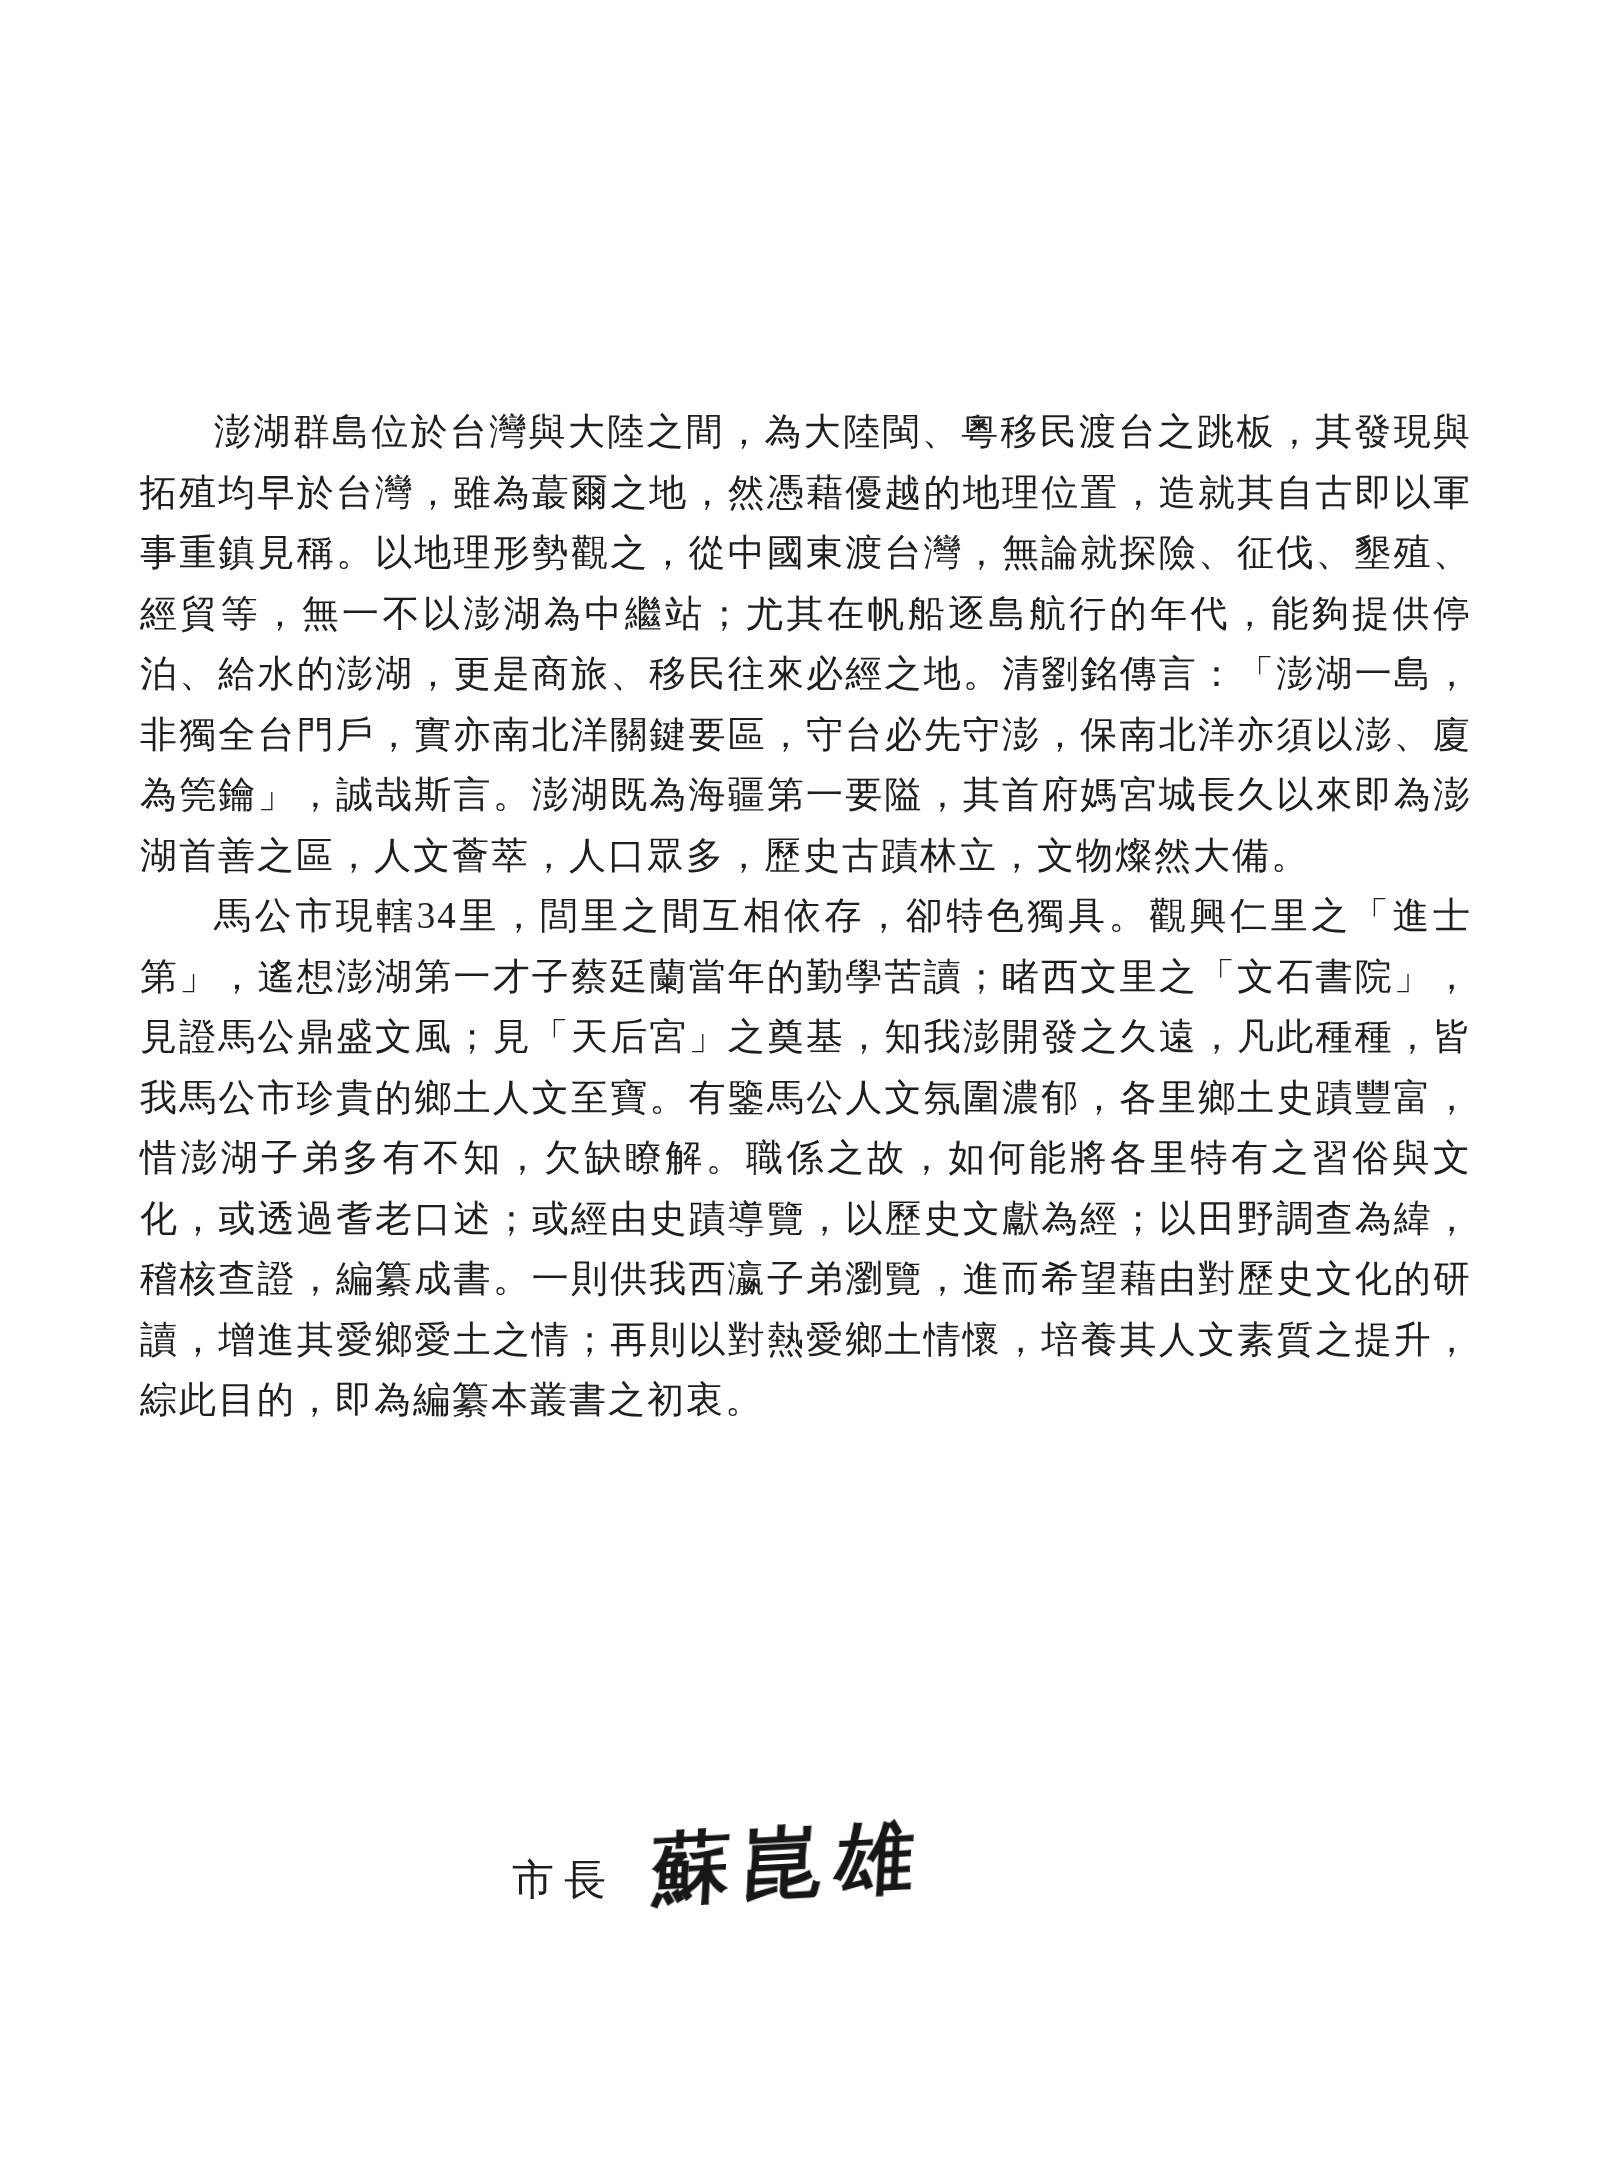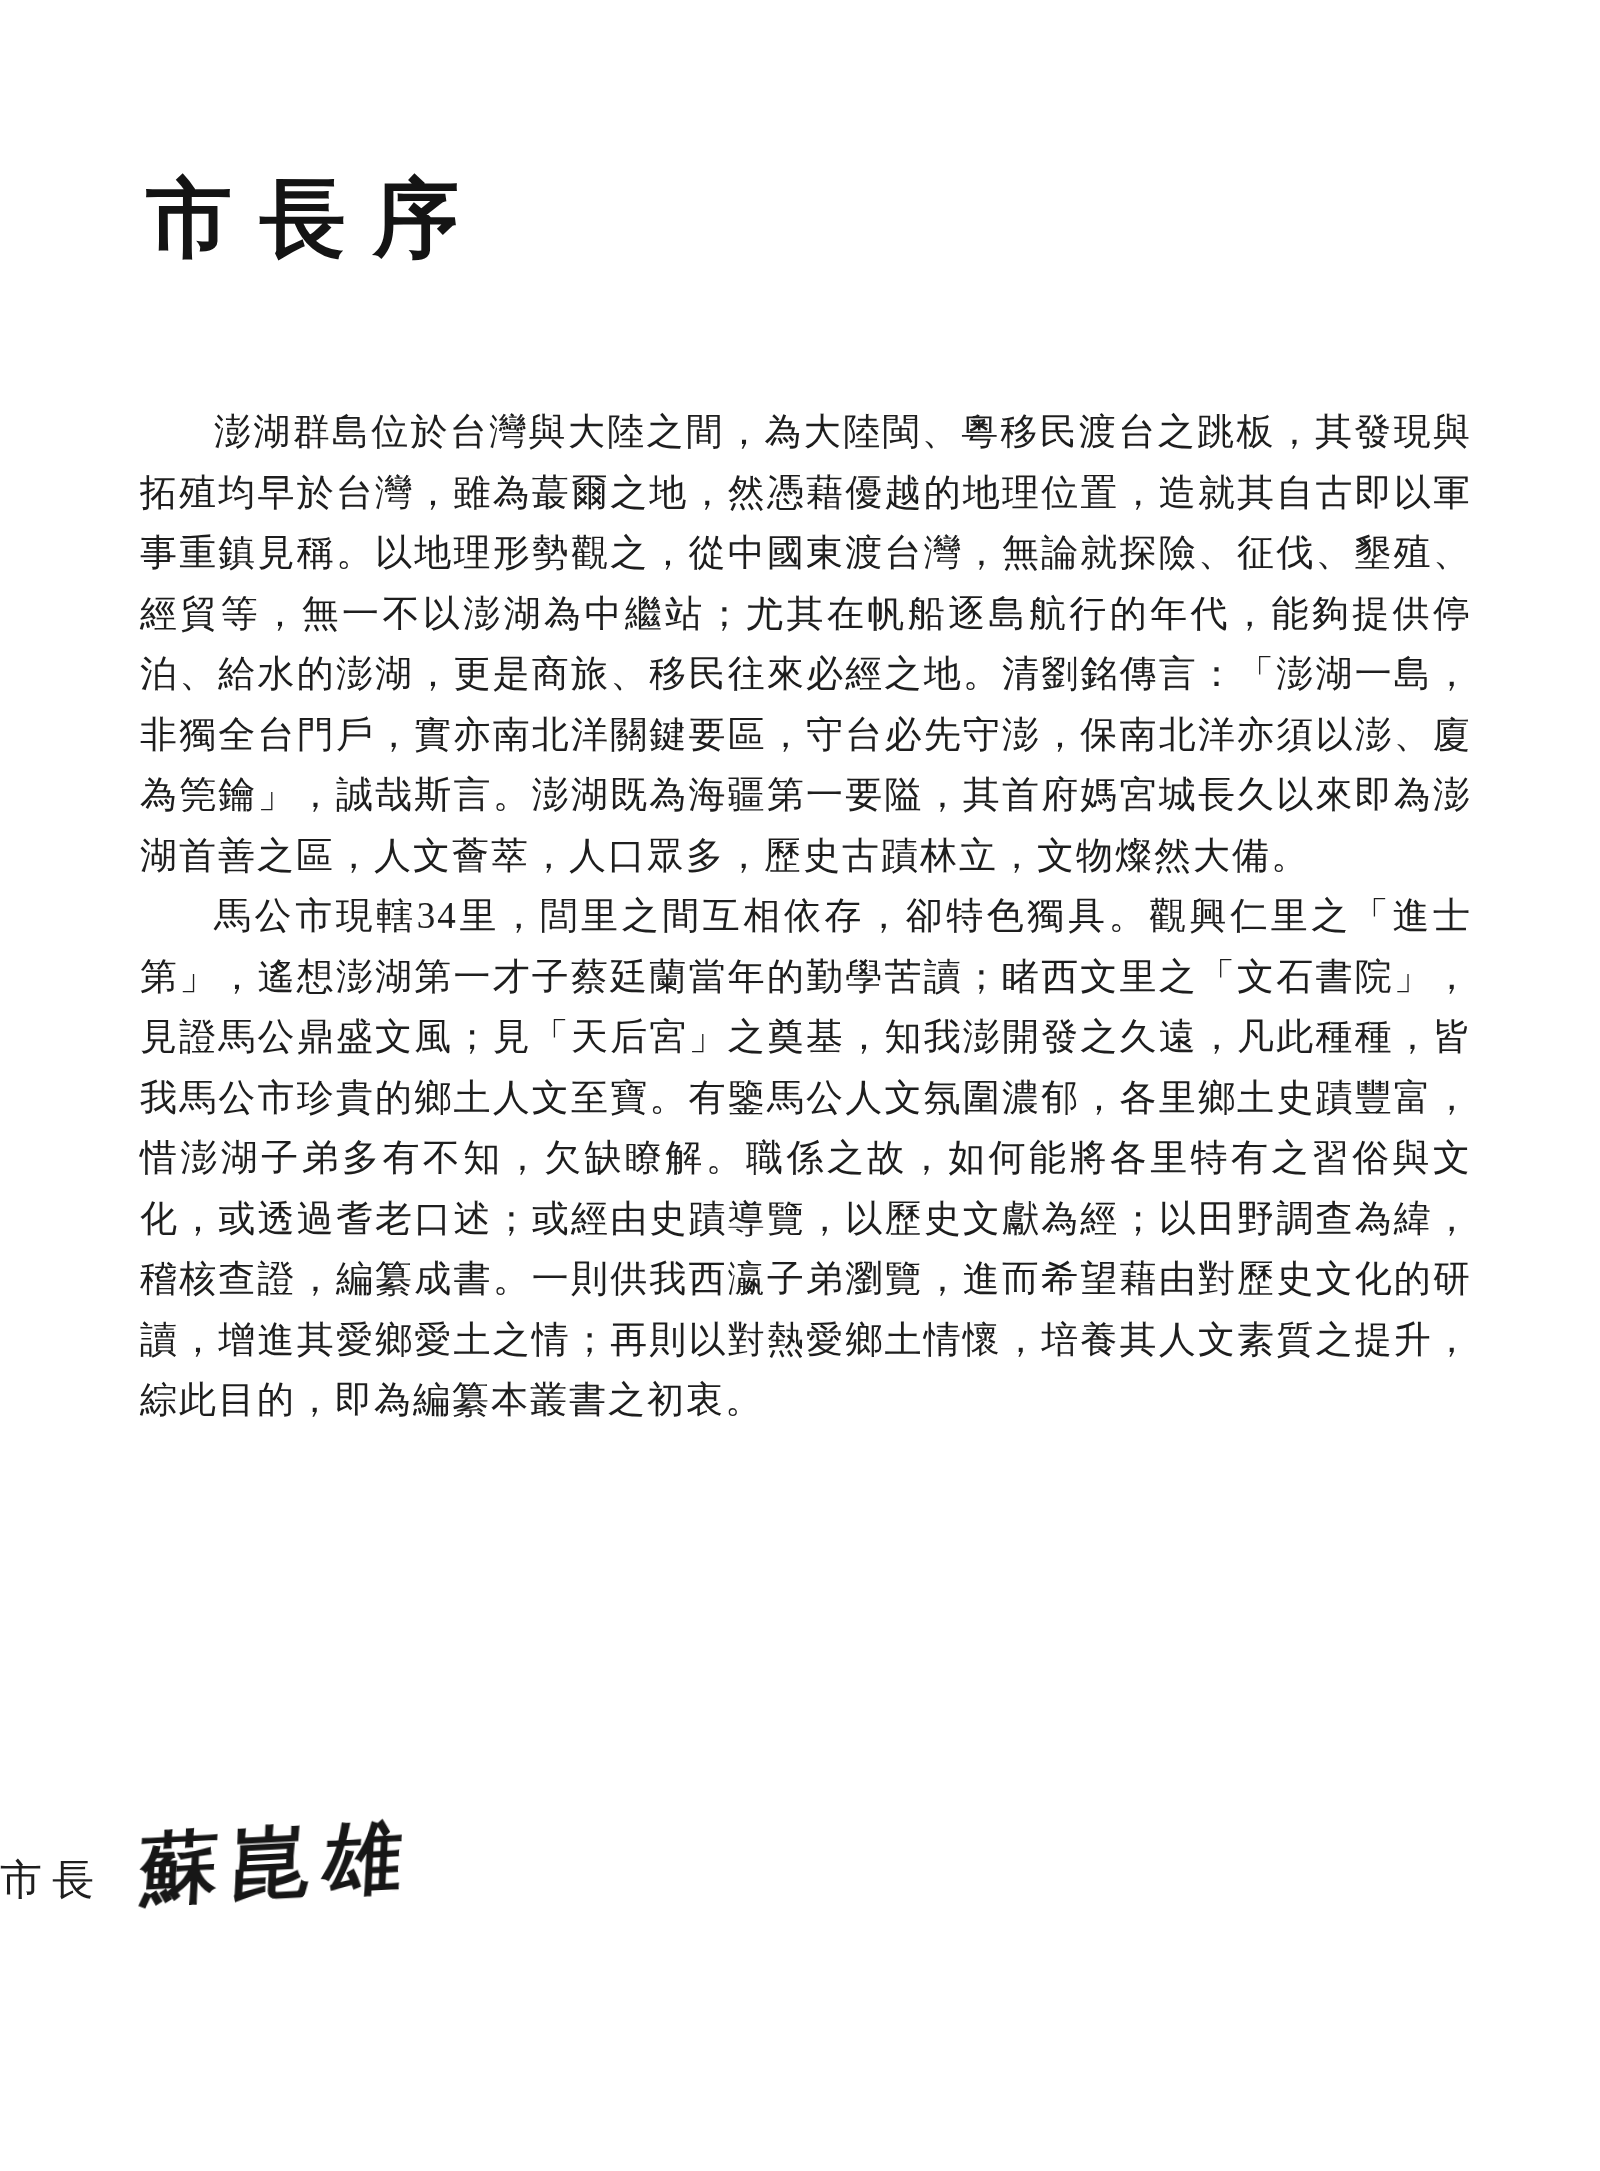--- a/index.html
+++ b/index.html
@@ -44,21 +44,21 @@
     text-justify: inter-ideograph;
     text-indent: 2em;
     color: #1e1e1e;
   }
   .signature-row {
     position: absolute;
     top: 1832px;
     left: 0;
     width: 1440px;
     display: flex;
-    justify-content: flex-start;
+    justify-content: center;
     align-items: center;
     gap: 36px;
   }
   .signature-label {
     font-size: 42px;
     letter-spacing: 10px;
     color: #1e1e1e;
     line-height: 1;
     padding-top: 18px;
   }
@@ -71,21 +71,20 @@
     transform: rotate(-3deg) skewX(-6deg);
     transform-origin: left center;
     filter: blur(0.3px);
   }
 </style>
 </head>
 <body>
 
 <div class="page">
 
-  <h1 class="page-title">市長序</h1>
 
   <div class="body-text">
     <p class="body-para">澎湖群島位於台灣與大陸之間，為大陸閩、粵移民渡台之跳板，其發現與拓殖均早於台灣，雖為蕞爾之地，然憑藉優越的地理位置，造就其自古即以軍事重鎮見稱。以地理形勢觀之，從中國東渡台灣，無論就探險、征伐、墾殖、經貿等，無一不以澎湖為中繼站；尤其在帆船逐島航行的年代，能夠提供停泊、給水的澎湖，更是商旅、移民往來必經之地。清劉銘傳言：「澎湖一島，非獨全台門戶，實亦南北洋關鍵要區，守台必先守澎，保南北洋亦須以澎、廈為筦鑰」，誠哉斯言。澎湖既為海疆第一要隘，其首府媽宮城長久以來即為澎湖首善之區，人文薈萃，人口眾多，歷史古蹟林立，文物燦然大備。</p>
     <p class="body-para">馬公市現轄34里，閭里之間互相依存，卻特色獨具。觀興仁里之「進士第」，遙想澎湖第一才子蔡廷蘭當年的勤學苦讀；睹西文里之「文石書院」，見證馬公鼎盛文風；見「天后宮」之奠基，知我澎開發之久遠，凡此種種，皆我馬公市珍貴的鄉土人文至寶。有鑒馬公人文氛圍濃郁，各里鄉土史蹟豐富，惜澎湖子弟多有不知，欠缺瞭解。職係之故，如何能將各里特有之習俗與文化，或透過耆老口述；或經由史蹟導覽，以歷史文獻為經；以田野調查為緯，稽核查證，編纂成書。一則供我西瀛子弟瀏覽，進而希望藉由對歷史文化的研讀，增進其愛鄉愛土之情；再則以對熱愛鄉土情懷，培養其人文素質之提升，綜此目的，即為編纂本叢書之初衷。</p>
   </div>
 
   <div class="signature-row">
     <span class="signature-label">市長</span>
     <span class="signature-name">蘇崑雄</span>
   </div>

